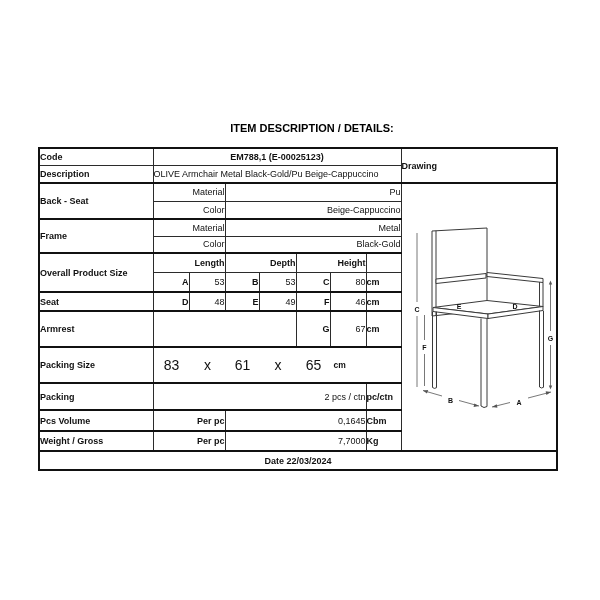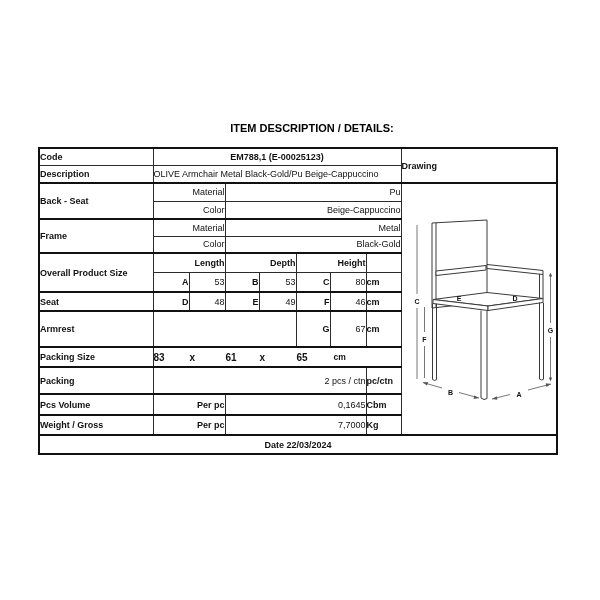--- a/index.html
+++ b/index.html
@@ -33,21 +33,21 @@
   td.b { font-weight:bold; }
   td.unit { font-weight:bold; text-align:left; padding-left:2px; font-size:8.5px; }
   td.yellow { background:var(--yellow,#FFFFC9); }
   td.gray   { background:var(--gray,#ECECEC); }
   td.code-val { font-weight:bold; text-align:center; font-size:9.5px; }
   td.desc-val { text-align:left; padding-left:2px; font-size:8.5px; }
   td.draw-head { font-weight:bold; font-size:9.5px; }
   td.draw-cell { padding:0; vertical-align:top; }
   td.date-cell { font-weight:bold; text-align:center; font-size:9px;border-radius:9px; }
   .pack-dims { display:flex; align-items:center; width:100%; }
-  .pack-dims span { display:block; font-size:10px;font-weight:bold; }
+  .pack-dims span { display:block; text-align:center; font-size:14px; }
   .pack-dims .w1{width:36px}.pack-dims .w2{width:36px}.pack-dims .w3{width:34px}
   .pack-dims .w4{width:37px}.pack-dims .w5{width:34px}
   .pack-dims .u{width:36px; font-weight:bold; font-size:8.5px; text-align:left; padding-left:3px;}
   svg text { font-family:"Liberation Sans", sans-serif; }
 </style>
 </head>
 <body>
 
 <div class="page-title">ITEM DESCRIPTION / DETAILS:</div>
 
@@ -175,21 +175,21 @@
   </tr>
 
   <tr style="height:36px" class="tt">
     <td class="lblsm">Armrest</td>
     <td colspan="4"></td>
     <td class="c b">G</td>
     <td class="c">67</td>
     <td class="unit">cm</td>
   </tr>
 
-  <tr style="height:20px" class="tt">
+  <tr style="height:36px" class="tt">
     <td class="lbl gray">Packing Size</td>
     <td class="gray" colspan="7">
       <div class="pack-dims">
         <span class="w1">83</span>
         <span class="w2">x</span>
         <span class="w3">61</span>
         <span class="w4">x</span>
         <span class="w5">65</span>
         <span class="u">cm</span>
       </div>

